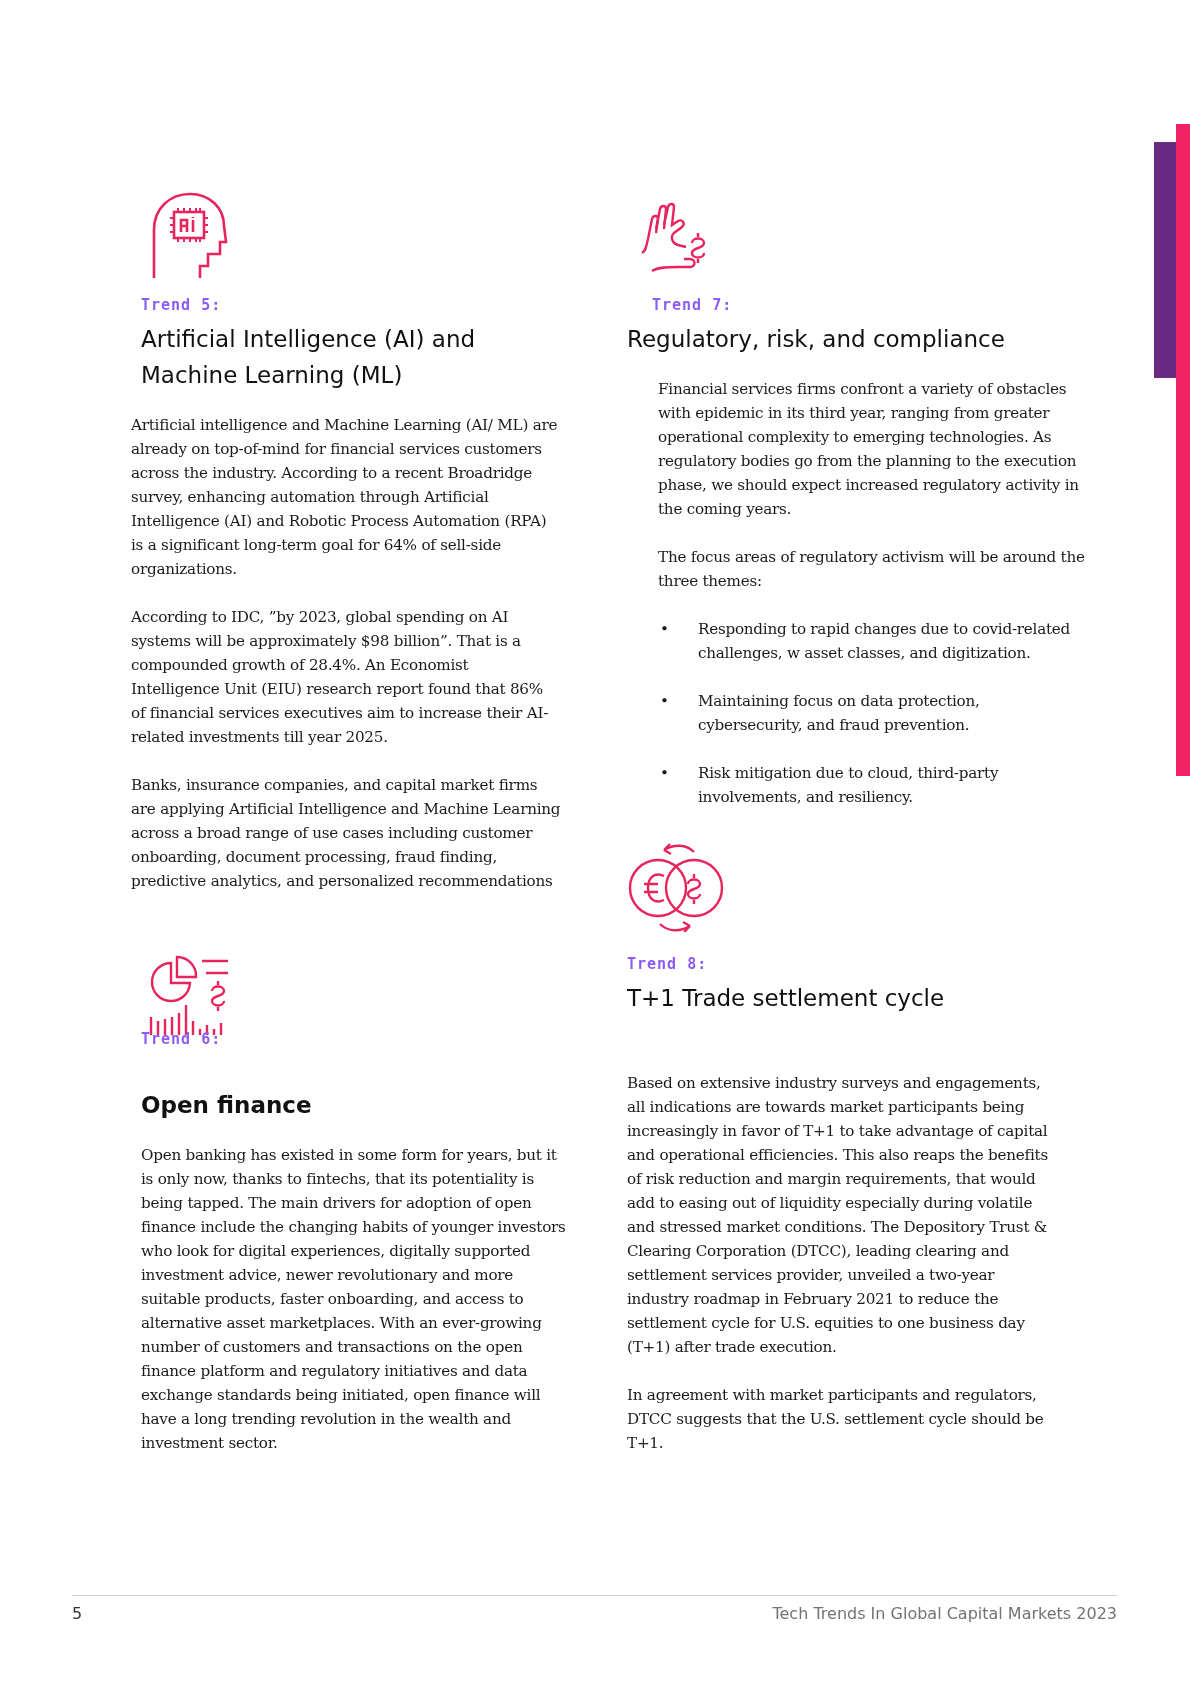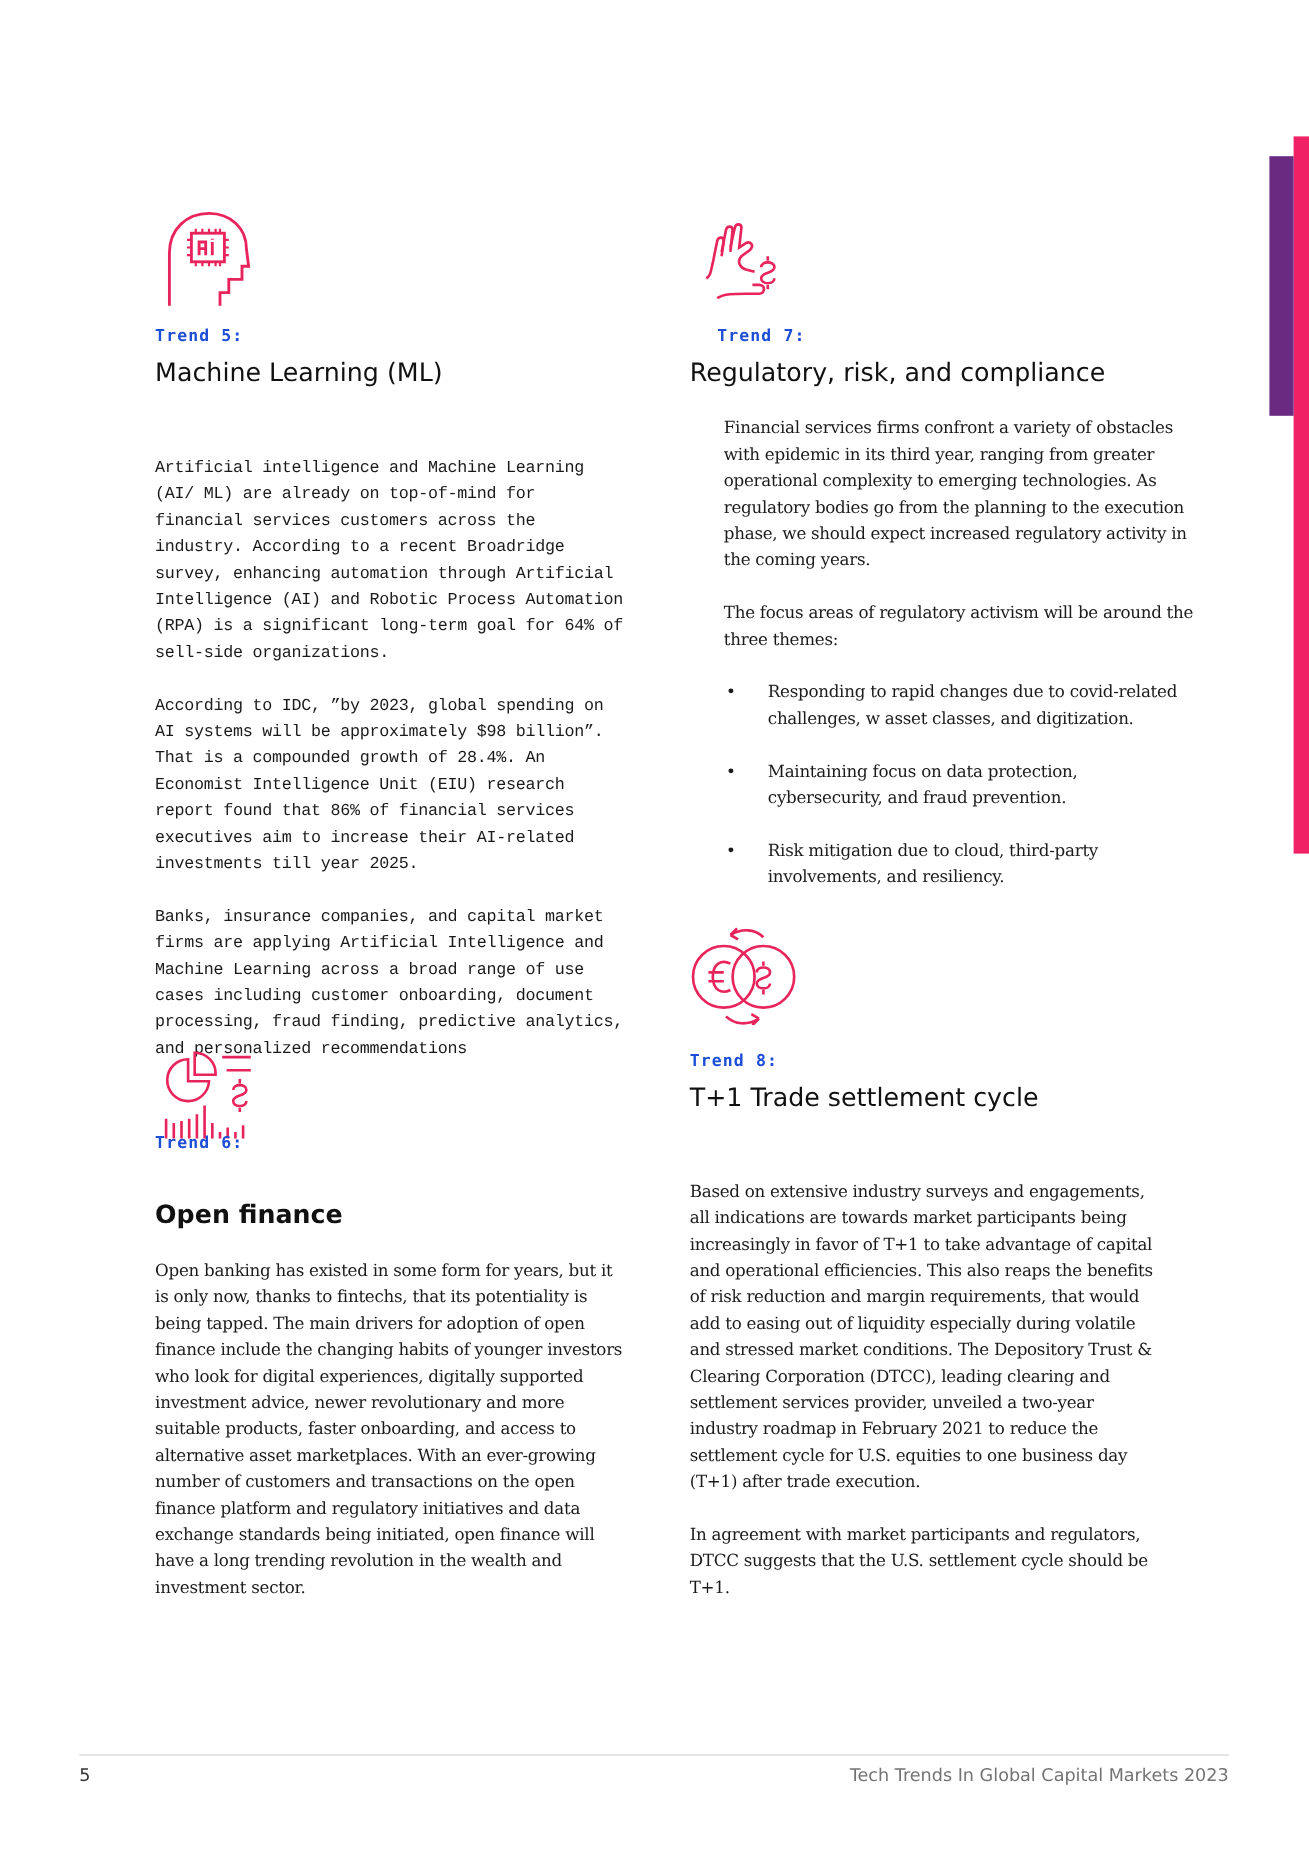--- a/index.html
+++ b/index.html
@@ -1,21 +1,21 @@
 <!DOCTYPE html>
 <html><head>
 <meta charset="utf-8">
 <style>
   html, body { margin:0; padding:0; background:#ffffff; }
   body { width:1190px; height:1683px; position:relative; overflow:hidden; }
   .icon { position:absolute; }
   .trend-label {
     position:absolute;
     font-family:"DejaVu Sans Mono","Liberation Mono",monospace;
-    font-size:15px; font-weight:bold; color:#1d4ed8; letter-spacing:1px;
+    font-size:15px; font-weight:bold; color:#8b5cf6; letter-spacing:1px;
   }
   .heading {
     position:absolute;
     font-family:"DejaVu Sans","Liberation Sans",sans-serif;
     font-size:23px; color:#111; line-height:36px; width:440px;
   }
   .body-text {
     position:absolute;
     font-family:"DejaVu Serif","Liberation Serif",serif;
     font-size:15.2px; color:#1a1a1a; line-height:24px; width:440px;
@@ -39,23 +39,24 @@
 
 <section>
   <svg class="icon" style="left:150px;top:190px;" width="80" height="90" viewBox="0 0 80 90" fill="none" stroke="#e8245c" stroke-width="2.6">
     <path d="M4 88 V40 C4 18 20 4 40 4 C60 4 74 18 74 36 L76 52 H70 V64 H58 V76 H50 V88"></path>
     <rect x="24" y="22" width="30" height="26"></rect>
     <path d="M31 42 V30 H37 V42 M31 36 H37 M43 30 V42 M43 27 V28"></path>
     <path d="M28 22 V18 M34 22 V18 M40 22 V18 M46 22 V18 M50 22 V18 M28 48 V52 M34 48 V52 M40 48 V52 M46 48 V52 M50 48 V52 M24 28 H20 M24 35 H20 M24 42 H20 M54 28 H58 M54 35 H58 M54 42 H58" stroke-width="2"></path>
   </svg>
   <div class="trend-label" style="left:141px;top:296px;">Trend 5:</div>
   <div class="heading" style="left:141px;top:321px;">
+    <div>Artificial Intelligence (AI) and</div>
     <div>Machine Learning (ML)</div>
   </div>
-  <div class="body-text" style="left:141px;top:413px;width:430px;font-family:Liberation Mono, monospace;">
+  <div class="body-text" style="left:131px;top:413px;width:430px;">
     <p>Artificial intelligence and Machine Learning (AI/ ML) are already on top-of-mind for financial services customers across the industry. According to a recent Broadridge survey, enhancing automation through Artificial Intelligence (AI) and Robotic Process Automation (RPA) is a significant long-term goal for 64% of sell-side organizations.</p>
     <p>According to IDC, ”by 2023, global spending on AI systems will be approximately $98 billion”. That is a compounded growth of 28.4%. An Economist Intelligence Unit (EIU) research report found that 86% of financial services executives aim to increase their AI-related investments till year 2025.</p>
     <p>Banks, insurance companies, and capital market firms are applying Artificial Intelligence and Machine Learning across a broad range of use cases including customer onboarding, document processing, fraud finding, predictive analytics, and personalized recommendations</p>
   </div>
 </section>
 
 <section>
   <svg class="icon" style="left:146px;top:955px;" width="88" height="85" viewBox="0 0 88 85" fill="none" stroke="#e8245c" stroke-width="2.4">
     <path d="M25 8 A19 19 0 1 0 44 28 H25 Z"></path>
     <path d="M31 2 V22 H50 A19 19 0 0 0 31 2 Z"></path>

